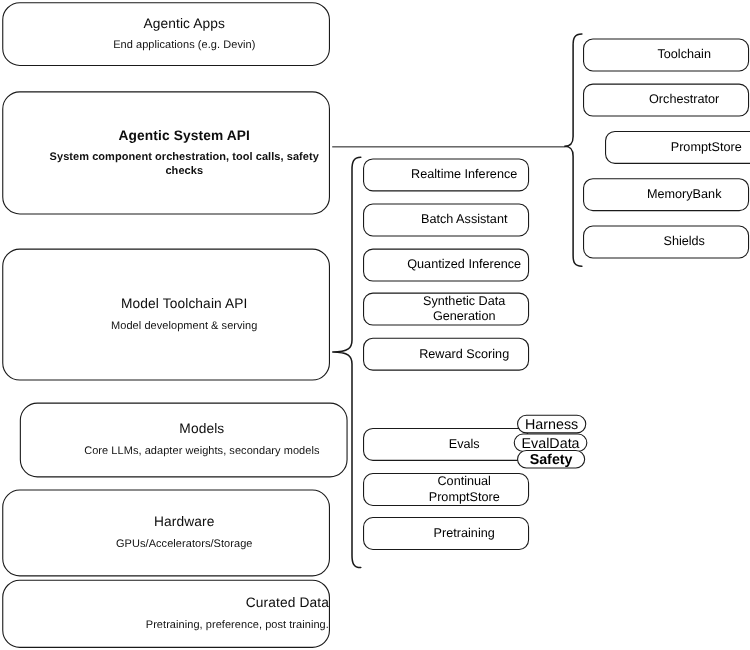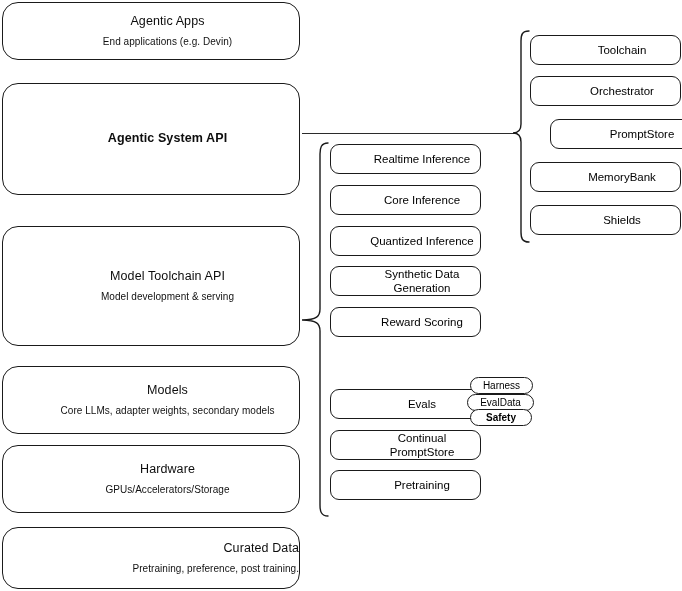--- a/index.html
+++ b/index.html
@@ -80,21 +80,21 @@
   
   .pill {
     position: absolute;
     box-sizing: border-box;
     border: 1.3px solid #1a1a1a;
     border-radius: 999px;
     background: #ffffff;
     display: flex;
     align-items: center;
     justify-content: center;
-    font-size: 10px;
+    font-size: 13px;
     line-height: 1;
   }
 
   
   .connector {
     position: absolute;
     background: #2b2b2b;
   }
 
   
@@ -111,33 +111,34 @@
 
 <div id="canvas">
 
   <div class="box layer-box" style="top:2px; height:58px;">
     <div class="layer-title">Agentic Apps</div>
     <div class="layer-sub">End applications (e.g. Devin)</div>
   </div>
 
   <div class="box layer-box" style="top:83px; height:112px;font-weight:bold;">
     <div class="layer-title">Agentic System API</div>
+    <div class="layer-sub">System component orchestration, tool calls, safety checks</div>
   </div>
 
   <div class="box layer-box" style="top:226px; height:120px;">
     <div class="layer-title">Model Toolchain API</div>
     <div class="layer-sub">Model development &amp; serving</div>
   </div>
 
-  <div class="box layer-box" style="top:366px; height:68px;">
+  <div class="box layer-box" style="top:366px; height:68px;margin-left:16px;">
     <div class="layer-title">Models</div>
     <div class="layer-sub">Core LLMs, adapter weights, secondary models</div>
   </div>
 
-  <div class="box layer-box" style="top:445px; height:68px;">
+  <div class="box layer-box" style="top:445px; height:79px;">
     <div class="layer-title">Hardware</div>
     <div class="layer-sub">GPUs/Accelerators/Storage</div>
   </div>
 
   <div class="box layer-box" style="top:527px; height:62px;align-items:flex-end;">
     <div class="layer-title">Curated Data</div>
     <div class="layer-sub">Pretraining, preference, post training.</div>
   </div>
 
   <div class="connector" style="left:302px; top:132.5px; width:212px; height:1.3px;"></div>
@@ -145,21 +146,21 @@
   <div class="brace" style="left:300px; top:141px;">
     <svg width="32" height="380" viewBox="0 0 32 380" fill="none" xmlns="http://www.w3.org/2000/svg">
       <path d="M28 2 C21 2 20 7 20 13 L20 168 C20 175 17 179 2 179 C17 179 20 183 20 190 L20 364 C20 370 21 375 28 375" stroke="#1a1a1a" stroke-width="1.4" fill="none" stroke-linecap="round"></path>
     </svg>
   </div>
 
   <div class="box cap-box" style="top:144px;">
     <span class="cap-label">Realtime Inference</span>
   </div>
   <div class="box cap-box" style="top:185px;">
-    <span class="cap-label">Core Inference</span>
+    <span class="cap-label">Batch Assistant</span>
   </div>
   <div class="box cap-box" style="top:226px;">
     <span class="cap-label">Quantized Inference</span>
   </div>
   <div class="box cap-box" style="top:266px;">
     <span class="cap-label">Synthetic Data Generation</span>
   </div>
   <div class="box cap-box" style="top:307px;">
     <span class="cap-label">Reward Scoring</span>
   </div>

